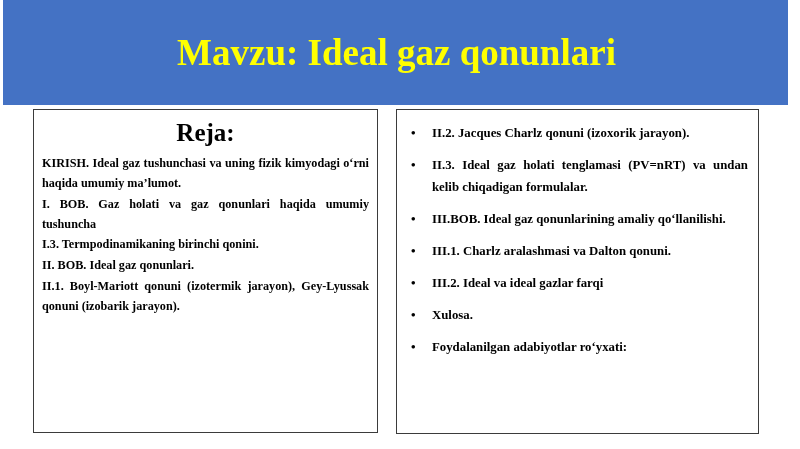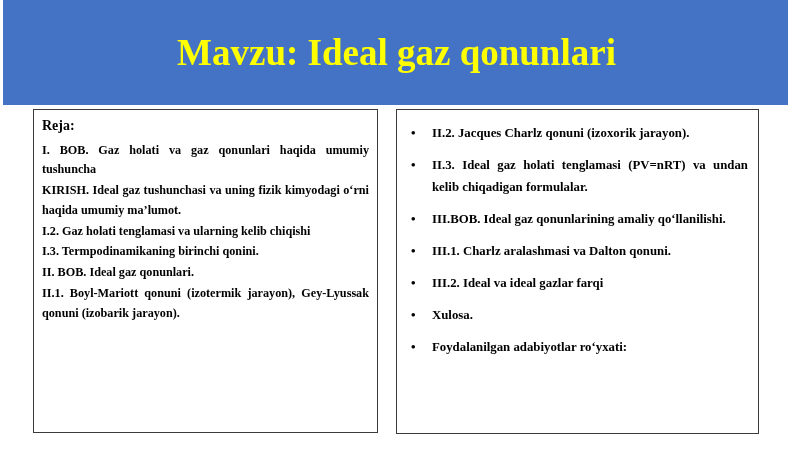--- a/index.html
+++ b/index.html
@@ -61,22 +61,23 @@
   }
   #panel-right {
     left: 396px;
     top: 109px;
     width: 363px;
     height: 325px;
     padding: 12px 10px 4px 10px;
   }
 
   #reja-heading {
+    text-align: center;
     font-weight: bold;
-    font-size: 14px;
+    font-size: 25px;
     line-height: 1.25;
     color: #000000;
     margin: 0 0 6px 0;
   }
 
   .left-list {
     margin: 0;
     padding: 0;
     list-style: none;
   }
@@ -123,23 +124,22 @@
 <body>
 
 <div id="slide">
 
   <div id="title-band"></div>
   <div id="title-text">Mavzu: Ideal gaz qonunlari</div>
 
   <div class="panel" id="panel-left">
     <div id="reja-heading">Reja:</div>
     <ul class="left-list">
+      <li>KIRISH. Ideal gaz tushunchasi va uning fizik kimyodagi oʻrni haqida umumiy ma’lumot.</li>
       <li>I. BOB. Gaz holati va gaz qonunlari haqida umumiy tushuncha</li>
-      <li>KIRISH. Ideal gaz tushunchasi va uning fizik kimyodagi oʻrni haqida umumiy ma’lumot.</li>
-      <li>I.2. Gaz holati tenglamasi va ularning kelib chiqishi</li>
       <li>I.3. Termpodinamikaning birinchi qonini.</li>
       <li>II. BOB. Ideal gaz qonunlari.</li>
       <li>II.1. Boyl-Mariott qonuni (izotermik jarayon), Gey-Lyussak qonuni (izobarik jarayon).</li>
     </ul>
   </div>
 
   <div class="panel" id="panel-right">
     <ul class="right-list">
       <li class="nojust">
         <span class="bullet">•</span>

